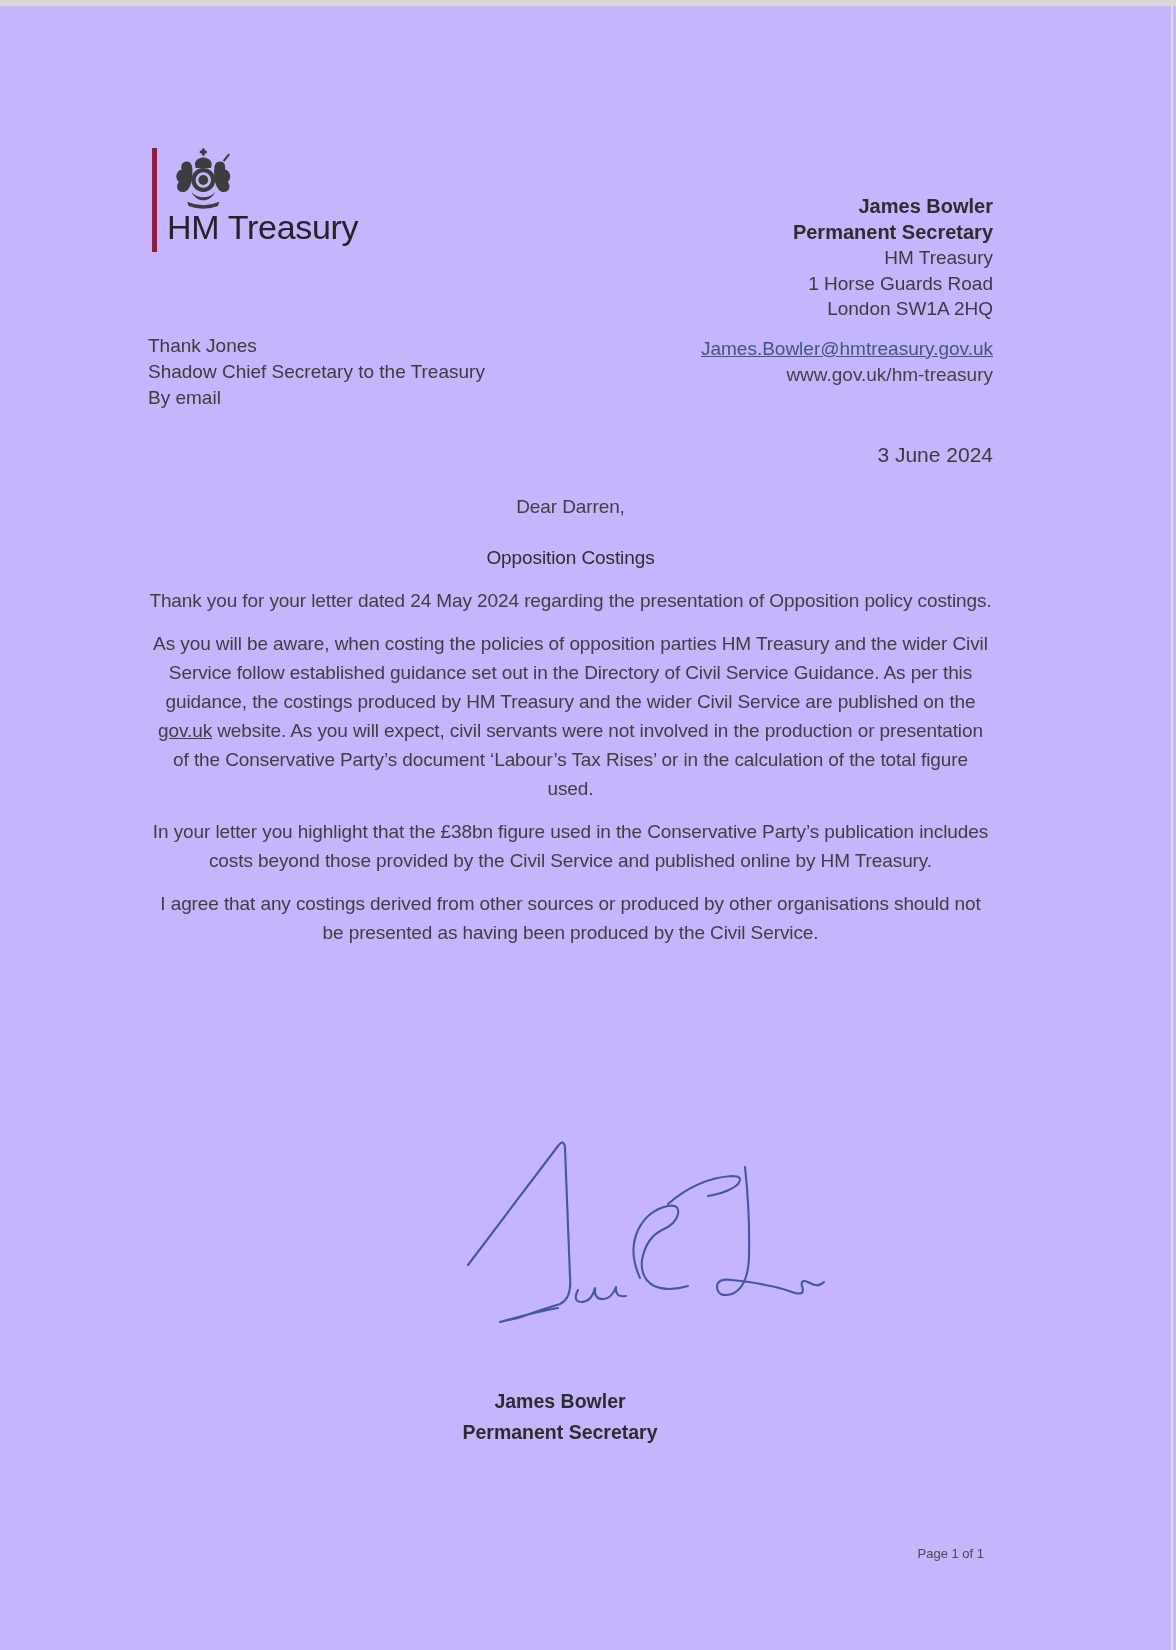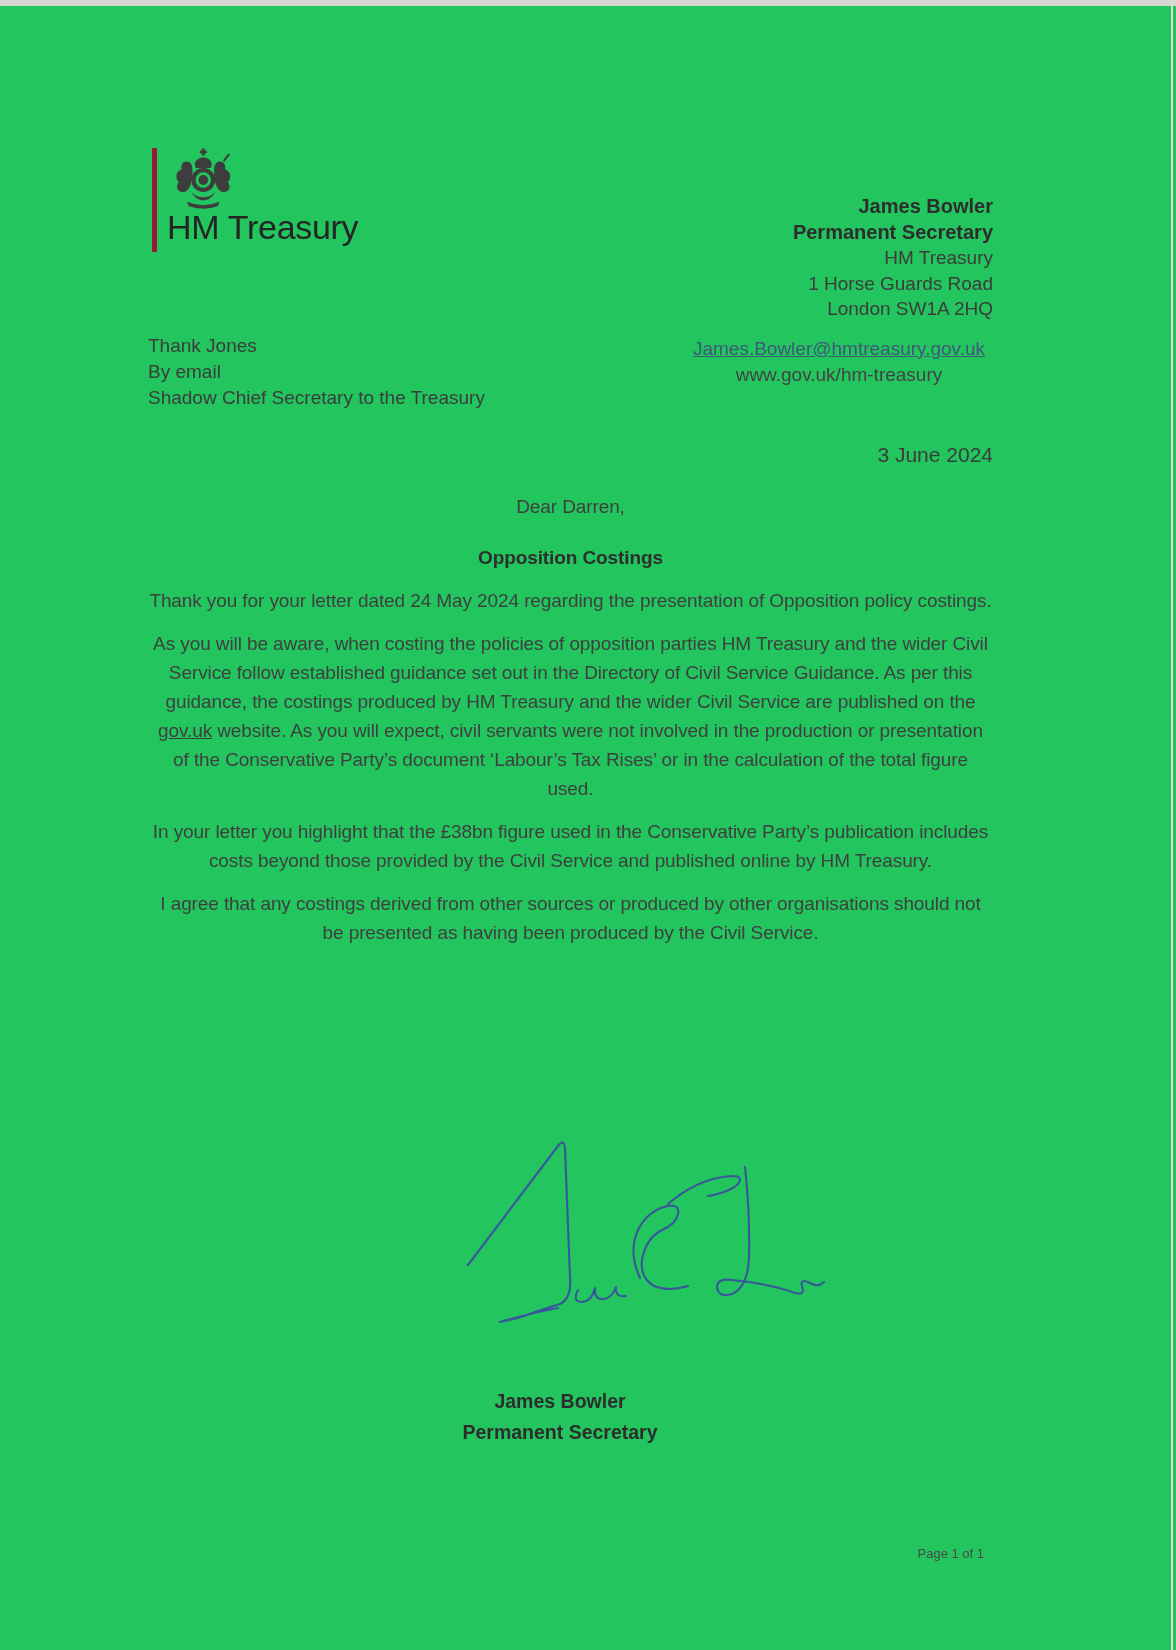--- a/index.html
+++ b/index.html
@@ -1,49 +1,49 @@
 <!DOCTYPE html>
 <html><head>
 <meta charset="utf-8">
 <style>
   html,body { margin:0; padding:0; background:#e6e6e3; }
   .page {
     position:relative; width:1176px; height:1650px; margin:0 auto;
-    background:#22c55e; overflow:hidden;
+    background:#c4b5fd; overflow:hidden;
     font-family:"Liberation Sans", sans-serif; color:#3f3f3f;
   }
   .scan-edge-top { position:absolute; top:0; left:0; right:0; height:6px; background:#d7d7d4; }
   .scan-edge-right { position:absolute; top:0; bottom:0; right:3px; width:2px; background:#ddd9d4; }
 
   .content { position:absolute; left:148px; top:0; width:845px; }
 
   
   .logo { position:absolute; left:4px; top:148px; width:320px; height:108px; }
   .logo-bar { position:absolute; left:0; top:0; width:5px; height:104px; }
   .logo-crest { position:absolute; left:17px; top:0; width:70px; height:64px; }
   .logo-name { position:absolute; left:15px; top:60px; font-size:34px; letter-spacing:-0.3px;
                color:#242424; white-space:nowrap; }
 
   
   .sender { position:absolute; top:194px; right:0; text-align:right; font-size:19px; line-height:25.5px; color:#3c3c3c; }
   .sender .strong { font-weight:bold; font-size:20px; color:#2d2d2d; }
-  .contact { position:absolute; top:336px; right:8px; text-align:center; font-size:19px; line-height:26px; }
+  .contact { position:absolute; top:336px; right:0; text-align:right; font-size:19px; line-height:26px; }
   .contact a.email { color:#3d5a79; text-decoration:underline; }
   .contact .web { color:#434343; }
 
   
   .recipient { position:absolute; top:333px; left:0; font-size:19px; line-height:26px; color:#3c3c3c; }
 
   .date { position:absolute; top:443px; right:0; font-size:21px; color:#3c3c3c; }
 
   
   .letter { position:absolute; top:492px; left:0; width:100%; font-size:19px; line-height:29px; letter-spacing:-0.1px;text-align:center; }
   .letter p { margin:0 0 14px 0; }
   .letter p.salutation { margin-bottom:22px; }
-  .letter p.subject { font-weight:bold; color:#2e2e2e; }
+  .letter p.subject { font-weight:normal; color:#2e2e2e; }
   .letter a.inline-link { color:#3f3f3f; }
 
   
   .sig-svg { position:absolute; left:440px; top:1082px; width:400px; height:245px; }
   .sig-name { position:absolute; left:410px; top:1386px; width:300px; text-align:center;
               font-weight:bold; font-size:19.5px; line-height:31px; color:#2d2d2d; }
 
   .footer { position:absolute; top:1546px; right:192px; font-size:13px; color:#4a4a4a; }
 </style>
 </head>
@@ -86,22 +86,22 @@
       <div>London SW1A 2HQ</div>
     </div>
 
     <div class="contact">
       <div><a href="#" class="email">James.Bowler@hmtreasury.gov.uk</a></div>
       <div class="web">www.gov.uk/hm-treasury</div>
     </div>
 
     <div class="recipient">
       <div>Thank Jones</div>
+      <div>Shadow Chief Secretary to the Treasury</div>
       <div>By email</div>
-      <div>Shadow Chief Secretary to the Treasury</div>
     </div>
 
     <div class="date">3 June 2024</div>
 
     <div class="letter">
       <p class="salutation">Dear Darren,</p>
       <p class="subject">Opposition Costings</p>
       <p>Thank you for your letter dated 24 May 2024 regarding the presentation of Opposition policy costings.</p>
       <p><span>As you will be aware, when costing the policies of opposition parties HM Treasury and the wider Civil Service follow established guidance set out in the Directory of Civil Service Guidance. As per this guidance, the costings produced by HM Treasury and the wider Civil Service are published on the </span><a href="#" class="inline-link">gov.uk</a><span> website. As you will expect, civil servants were not involved in the production or presentation of the Conservative Party’s document ‘Labour’s Tax Rises’ or in the calculation of the total figure used.</span></p>
       <p>In your letter you highlight that the £38bn figure used in the Conservative Party’s publication includes costs beyond those provided by the Civil Service and published online by HM Treasury.</p>

